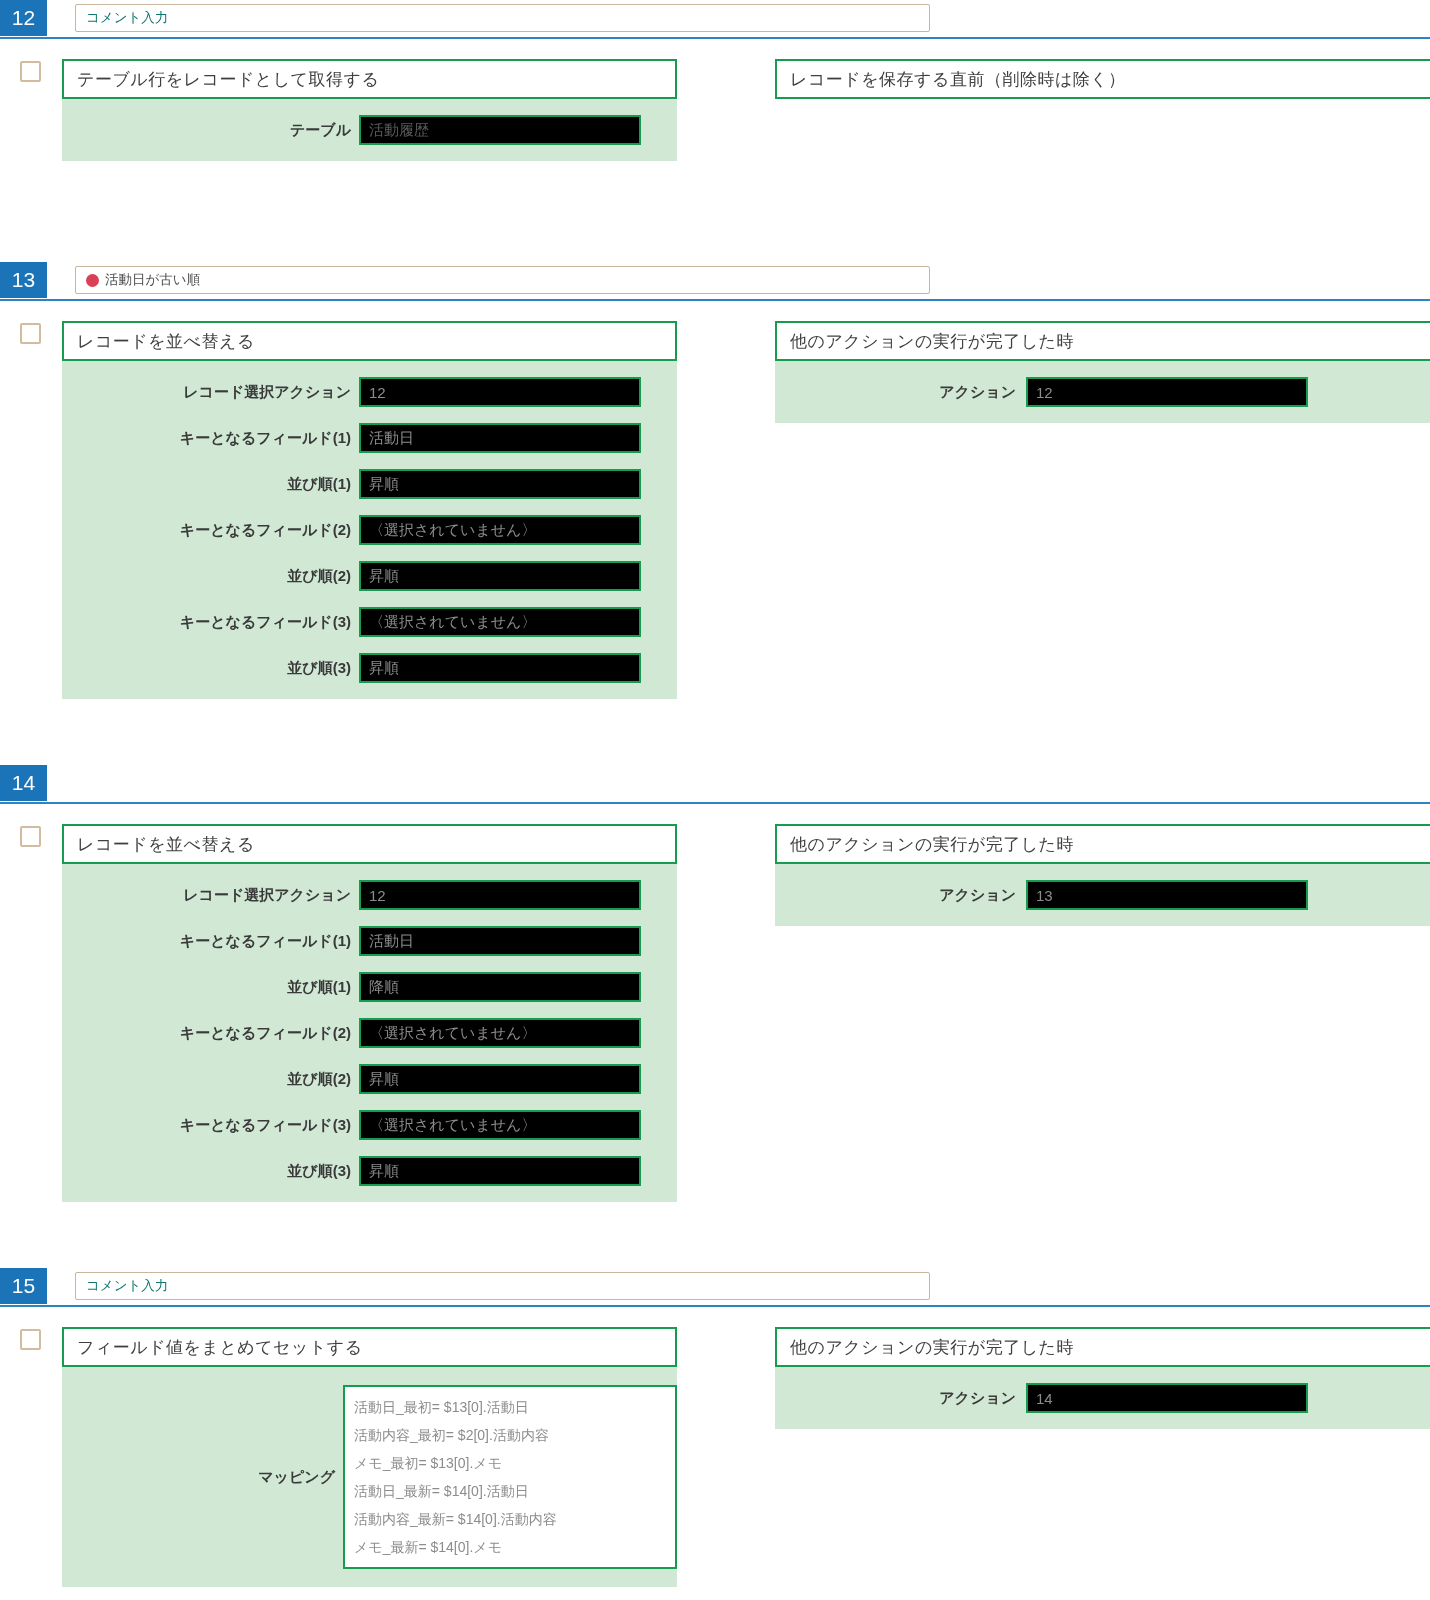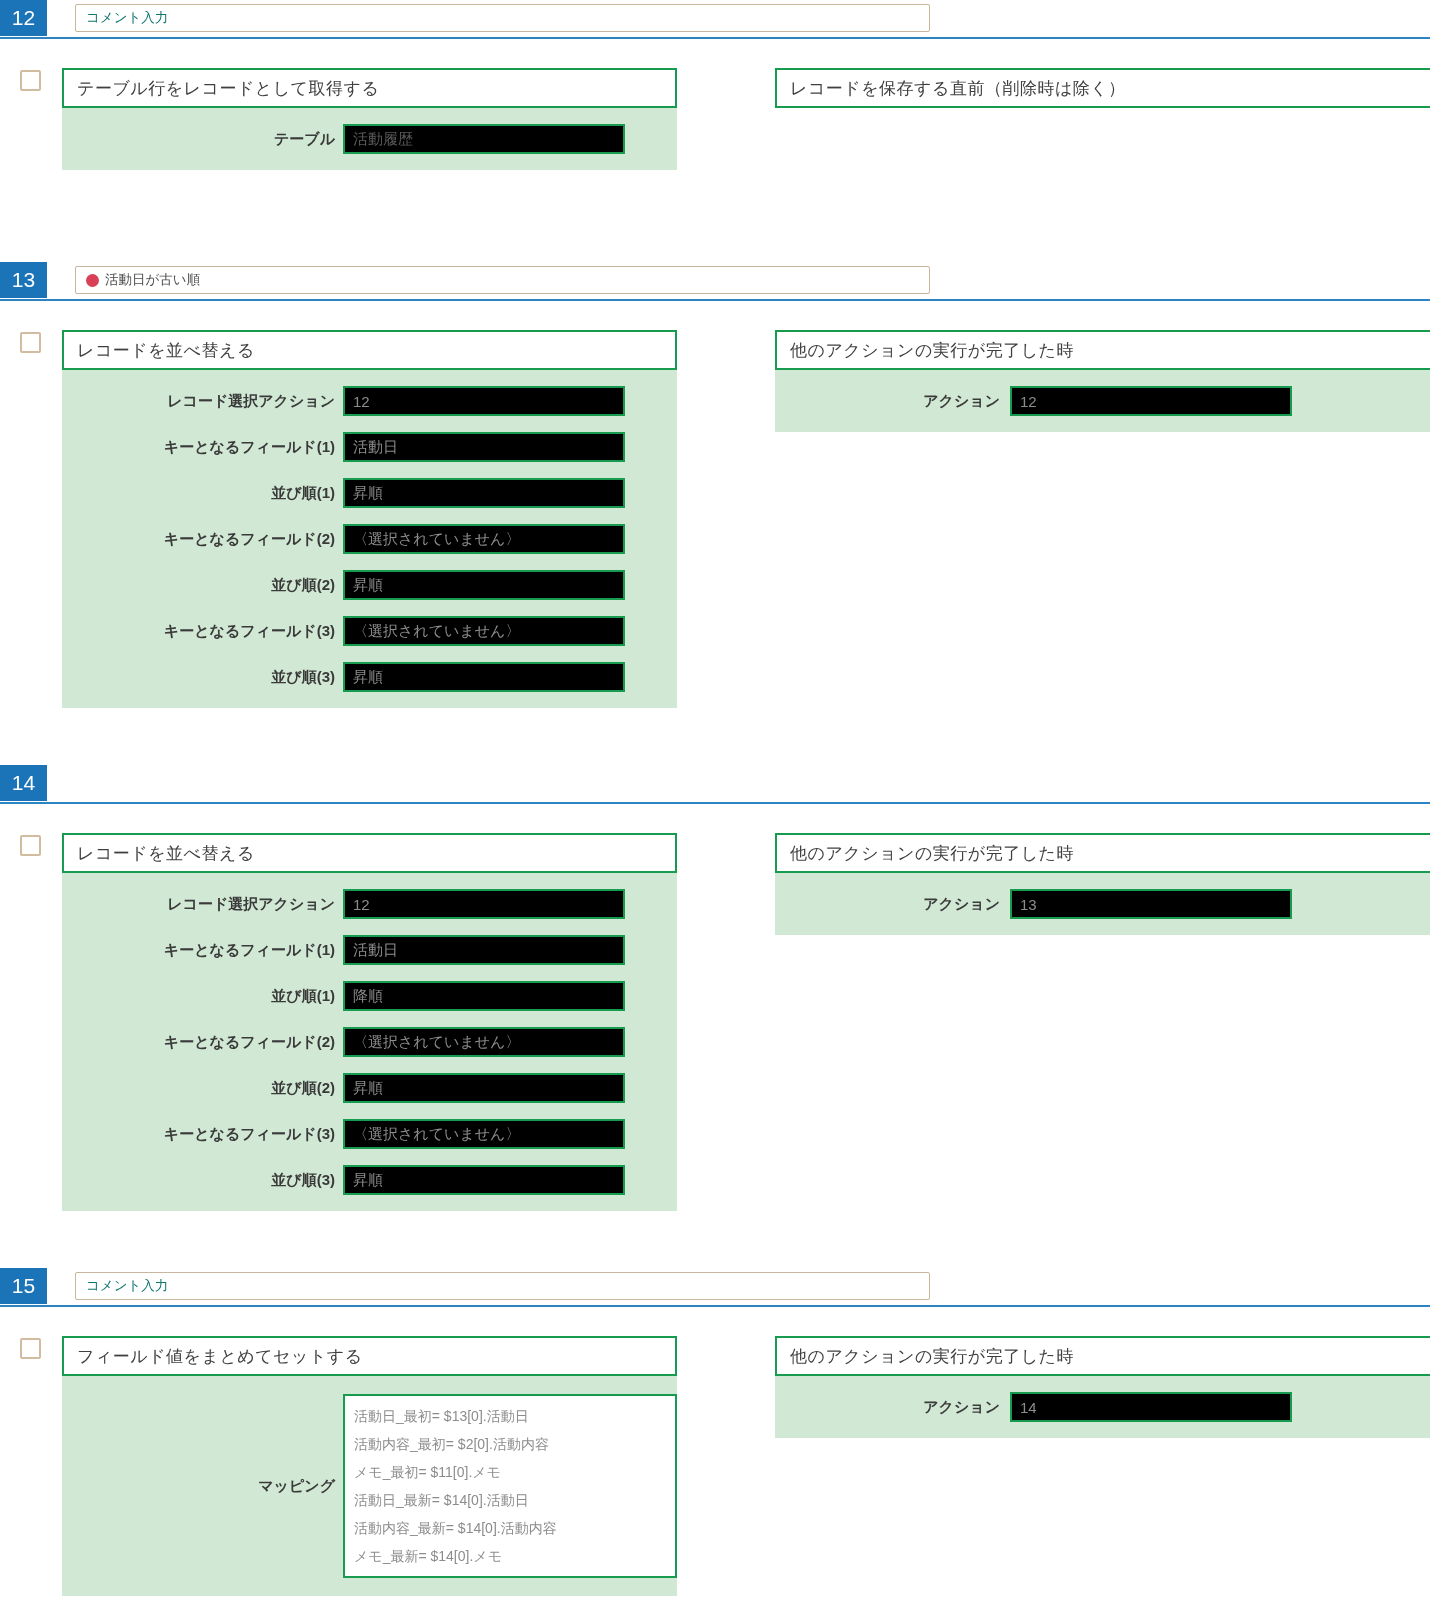--- a/index.html
+++ b/index.html
@@ -22,34 +22,34 @@
     display: flex; align-items: center; padding-left: 10px; gap: 6px;
   }
   .comment-text { font-size: 13.5px; color: #4c4c4c; }
   .comment-text.placeholder { color: #0f766e; }
   .dot { width: 13px; height: 13px; border-radius: 50%; flex: 0 0 auto; }
   .dot-red { background: #d94056; }
   .dot-blue { background: #3d6eb8; }
   .header-rule { position: absolute; left: 0; top: 37px; width: 1430px; height: 2px; background: #2d84c2; }
 
   
-  .cards { position: relative; margin-top: 29px; }
+  .cards { position: relative; margin-top: 20px; }
   .checkbox {
     position: absolute; left: 20px; top: 2px; width: 21px; height: 21px;
     background: #fff; border: 2px solid #d2bc9f; border-radius: 2px;
   }
   .card { position: absolute; top: 0; }
   .card.action { left: 62px; width: 615px; }
   .card.trigger { left: 775px; width: 682px; }
   .card-title {
     height: 40px; background: #fff; border: 2px solid #169b4f;
     display: flex; align-items: center; padding-left: 13px;
     font-size: 17px; color: #3f3f3f; letter-spacing: 0.5px;
   }
-  .card-body { background: #d0e8d4; padding: 16px 0; }
+  .card-body { background: #d0e8d4; padding: 16px 16px; }
 
   .field { display: flex; align-items: center; margin-bottom: 16px; }
   .field:last-child { margin-bottom: 0; }
   .field-label {
     width: 273px; text-align: right; font-weight: bold;
     font-size: 15px; color: #3a3a3a; flex: 0 0 auto;
   }
   .trigger .field-label { width: 225px; }
   .field-input {
     margin-left: 8px; width: 282px; height: 30px;
@@ -218,21 +218,21 @@
     <div class="cards" style="height:260px">
       <div class="checkbox"></div>
       <div class="card action">
         <div class="card-title">フィールド値をまとめてセットする</div>
         <div class="card-body" style="padding:18px 0;">
           <div class="field mapping">
             <span class="field-label">マッピング</span>
             <div class="mapping-box">
               <div class="mapping-line">活動日_最初= $13[0].活動日</div>
               <div class="mapping-line">活動内容_最初= $2[0].活動内容</div>
-              <div class="mapping-line">メモ_最初= $11[0].メモ</div>
+              <div class="mapping-line">メモ_最初= $13[0].メモ</div>
               <div class="mapping-line">活動日_最新= $14[0].活動日</div>
               <div class="mapping-line">活動内容_最新= $14[0].活動内容</div>
               <div class="mapping-line">メモ_最新= $14[0].メモ</div>
             </div>
           </div>
         </div>
       </div>
       <div class="card trigger">
         <div class="card-title">他のアクションの実行が完了した時</div>
         <div class="card-body">

